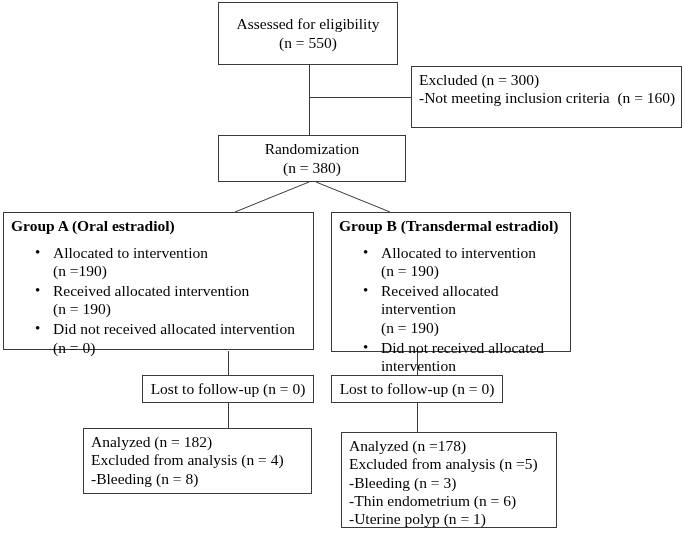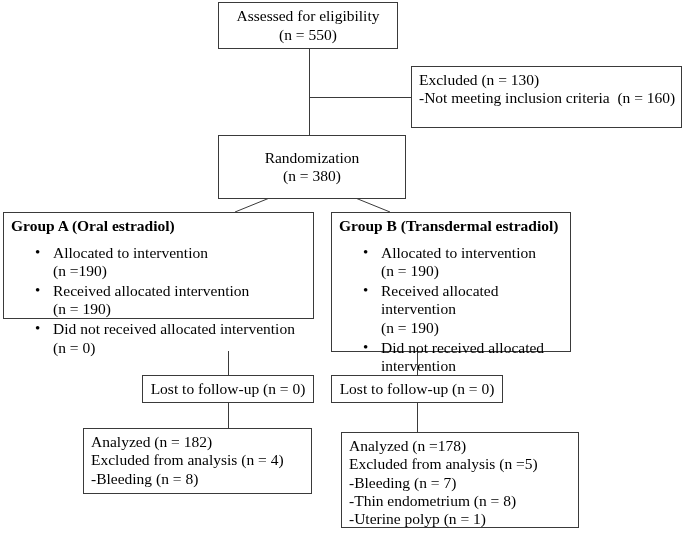--- a/index.html
+++ b/index.html
@@ -82,29 +82,29 @@
     top: -1px;
     font-size: 15px;
     line-height: 1.2;
   }
   ul.bullets > li .sub {
     display: block;
     line-height: 1.2;
   }
 
   
-  #box-assessed      { left: 218px; top: 2px;   width: 180px; height: 47px; }
+  #box-assessed      { left: 218px; top: 2px;   width: 180px; height: 63px; }
   #box-excluded      { left: 411px; top: 66px;  width: 271px; height: 62px; }
-  #box-randomization { left: 218px; top: 135px; width: 188px; height: 64px; }
-  #box-group-a       { left: 3px;   top: 212px; width: 311px; height: 107px; }
+  #box-randomization { left: 218px; top: 135px; width: 188px; height: 47px; }
+  #box-group-a       { left: 3px;   top: 212px; width: 311px; height: 138px; }
   #box-group-b       { left: 331px; top: 212px; width: 240px; height: 140px; }
   #box-lost-a        { left: 142px; top: 375px; width: 172px; height: 28px; }
   #box-lost-b        { left: 331px; top: 375px; width: 172px; height: 28px; }
   #box-analyzed-a    { left: 83px;  top: 428px; width: 229px; height: 66px; }
-  #box-analyzed-b    { left: 341px; top: 432px; width: 238px; height: 96px; }
+  #box-analyzed-b    { left: 341px; top: 432px; width: 216px; height: 96px; }
 
   
   #conn-assessed-rand { left: 309px; top: 48px;  height: 88px; }
   #conn-excl-h        { left: 309px; top: 97px;  width: 103px; }
   #conn-ga-lost       { left: 228px; top: 351px; height: 25px; }
   #conn-gb-lost       { left: 417px; top: 351px; height: 25px; }
   #conn-lost-ana-a    { left: 228px; top: 402px; height: 27px; }
   #conn-lost-ana-b    { left: 417px; top: 402px; height: 31px; }
 </style>
 </head>
@@ -124,21 +124,21 @@
   <div class="line v" id="conn-gb-lost"></div>
   <div class="line v" id="conn-lost-ana-a"></div>
   <div class="line v" id="conn-lost-ana-b"></div>
 
   <div class="box ctr" id="box-assessed">
     <span class="ln t16">Assessed for eligibility</span>
     <span class="ln t16">(n = 550)</span>
   </div>
 
   <div class="box pad" id="box-excluded">
-    <span class="ln t16">Excluded (n = 130)</span>
+    <span class="ln t16">Excluded (n = 300)</span>
     <span class="ln t16">-Not meeting inclusion criteria  (n = 160)</span>
   </div>
 
   <div class="box ctr" id="box-randomization">
     <span class="ln t16">Randomization</span>
     <span class="ln t16">(n = 380)</span>
   </div>
 
   <div class="box pad" id="box-group-a">
     <span class="grp-title">Group A (Oral estradiol)</span>
@@ -186,18 +186,18 @@
 
   <div class="box pad" id="box-analyzed-a">
     <span class="ln t16">Analyzed (n = 182)</span>
     <span class="ln t16">Excluded from analysis (n = 4)</span>
     <span class="ln t16">-Bleeding (n = 8)</span>
   </div>
 
   <div class="box pad" id="box-analyzed-b">
     <span class="ln t16">Analyzed (n =178)</span>
     <span class="ln t16">Excluded from analysis (n =5)</span>
-    <span class="ln t16">-Bleeding (n = 7)</span>
-    <span class="ln t16">-Thin endometrium (n = 8)</span>
+    <span class="ln t16">-Bleeding (n = 3)</span>
+    <span class="ln t16">-Thin endometrium (n = 6)</span>
     <span class="ln t16">-Uterine polyp (n = 1)</span>
   </div>
 
 </div>
 
 </body></html>

